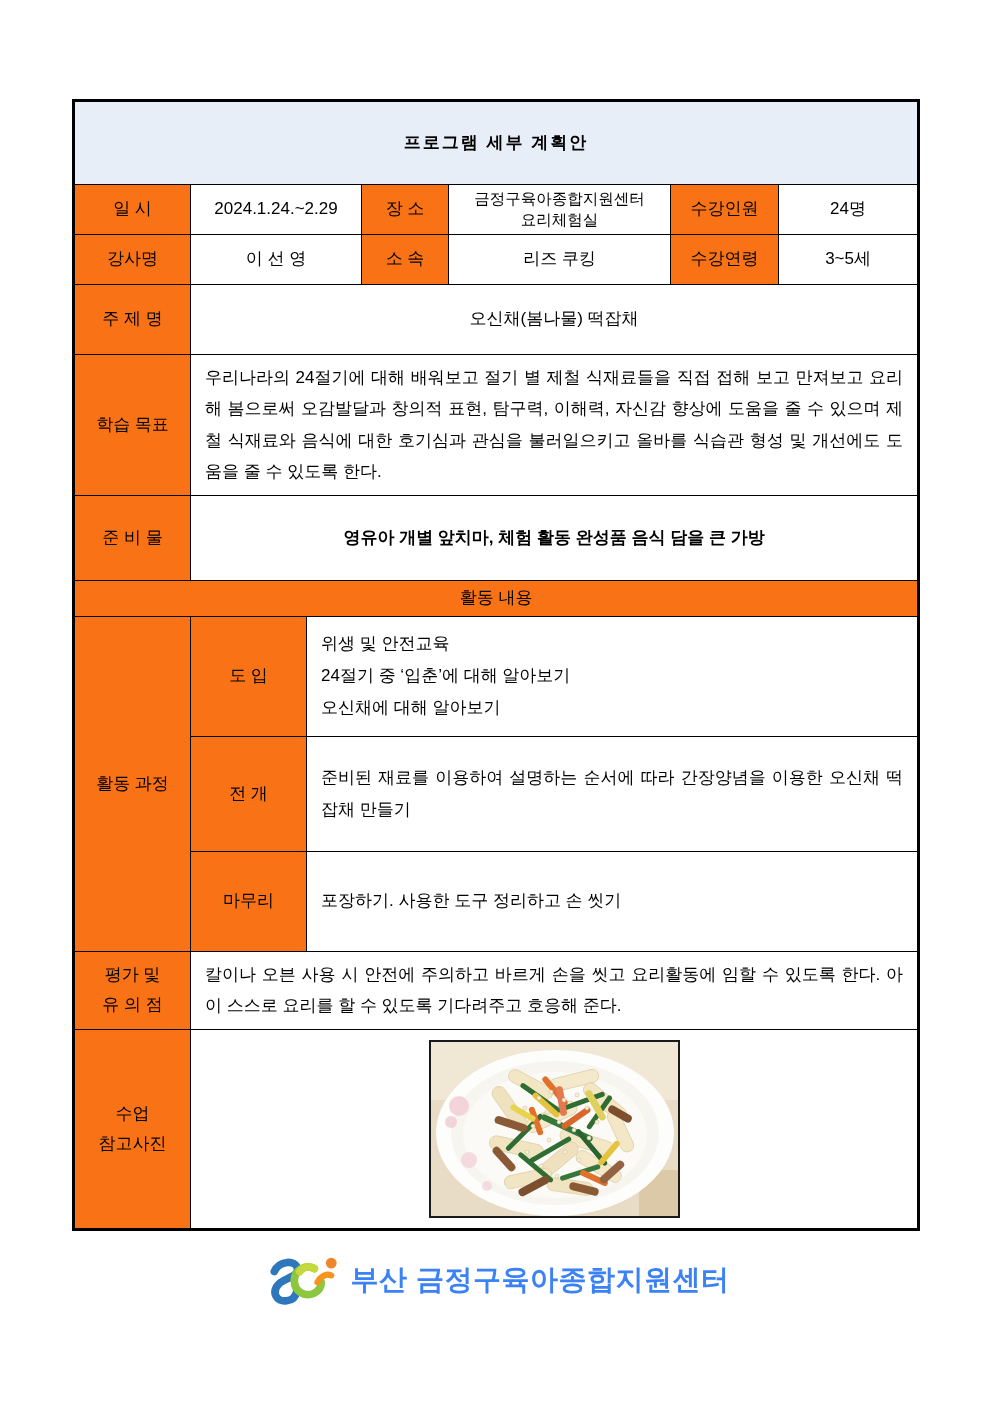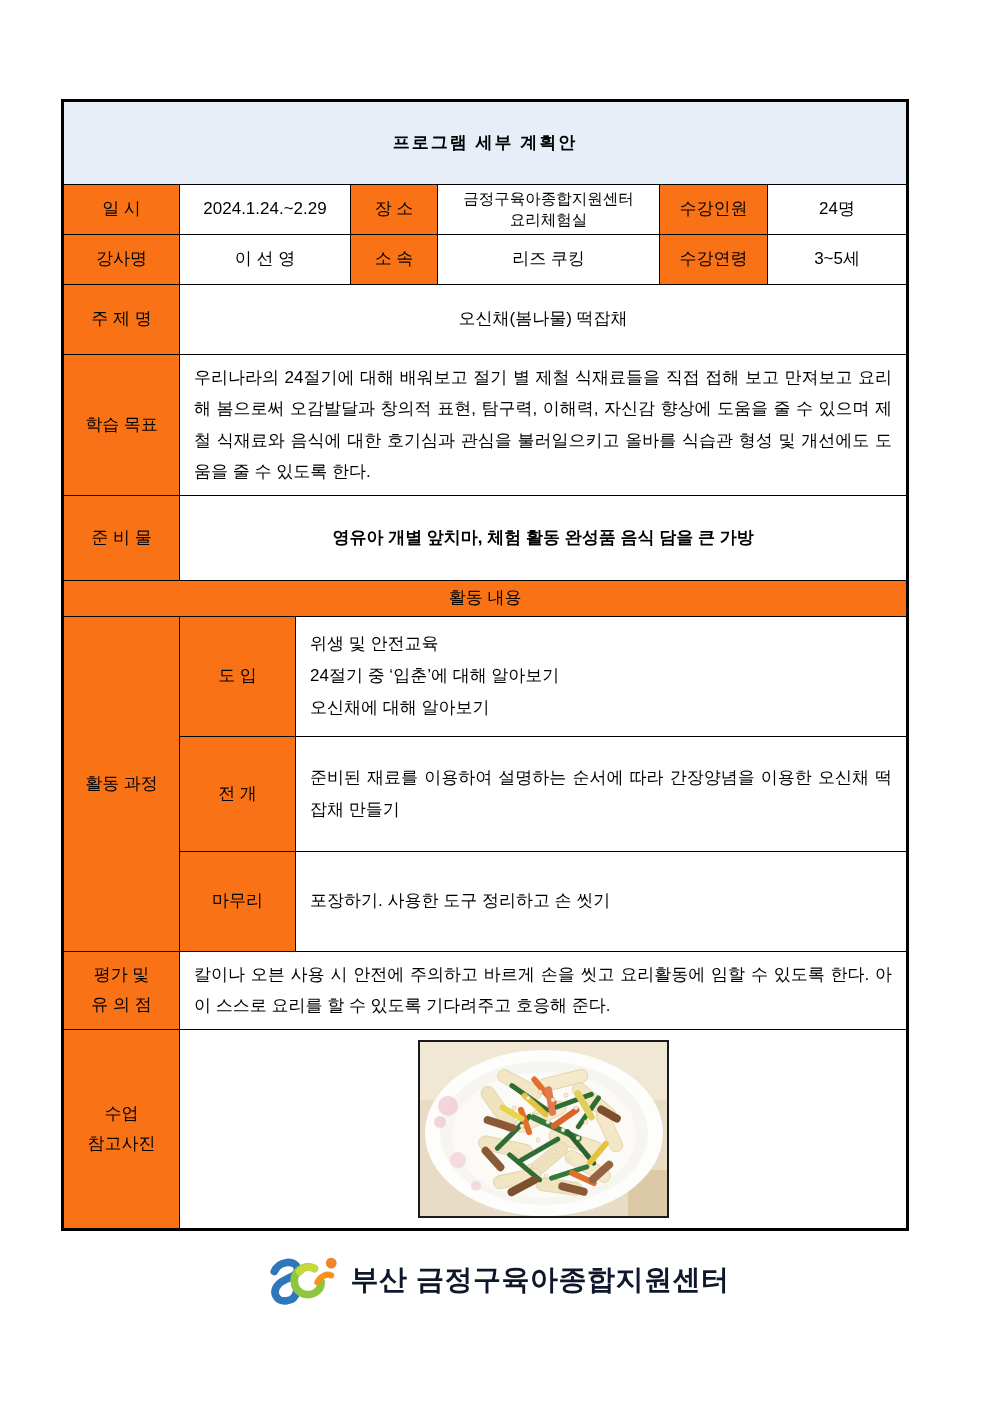--- a/index.html
+++ b/index.html
@@ -1,21 +1,21 @@
 <!DOCTYPE html>
 <html lang="ko"><head>
 <meta charset="utf-8">
 <style>
   html,body{margin:0;padding:0;}
   body{
     width:992px;height:1403px;background:#ffffff;position:relative;
     font-family:"Liberation Sans","DejaVu Sans",sans-serif;color:#000;
   }
   .doc-table{
-    position:absolute;left:61px;top:99px;width:845px;
+    position:absolute;left:72px;top:99px;width:845px;
     border-collapse:collapse;table-layout:fixed;
     border:3px solid #000;
   }
   .doc-table td{
     border:1px solid #000;
     font-size:17px;line-height:1.55;
     vertical-align:middle;padding:0;
     overflow:hidden;
   }
   td.hd{background:#f97316;text-align:center;}
@@ -30,21 +30,21 @@
   .two-line{display:block;line-height:1.75;}
   .small2{font-size:15.5px;line-height:1.35;display:block;}
   .photo-cell{text-align:center;vertical-align:middle;}
   .photo-frame{display:inline-block;vertical-align:middle;line-height:0;}
   .footer{
     position:absolute;left:0;top:1250px;width:992px;
     display:flex;align-items:center;justify-content:center;gap:10px;
   }
   .footer-logo{width:78px;height:60px;flex:0 0 auto;}
   .footer-name{
-    font-size:28px;color:#0f172a;font-weight:600;letter-spacing:0.5px;
+    font-size:28px;color:#3b82f6;font-weight:600;letter-spacing:0.5px;
     white-space:nowrap;
   }
 </style>
 </head>
 <body>
 
 <table class="doc-table">
   <colgroup>
     <col style="width:117px">
       <col style="width:116px">

